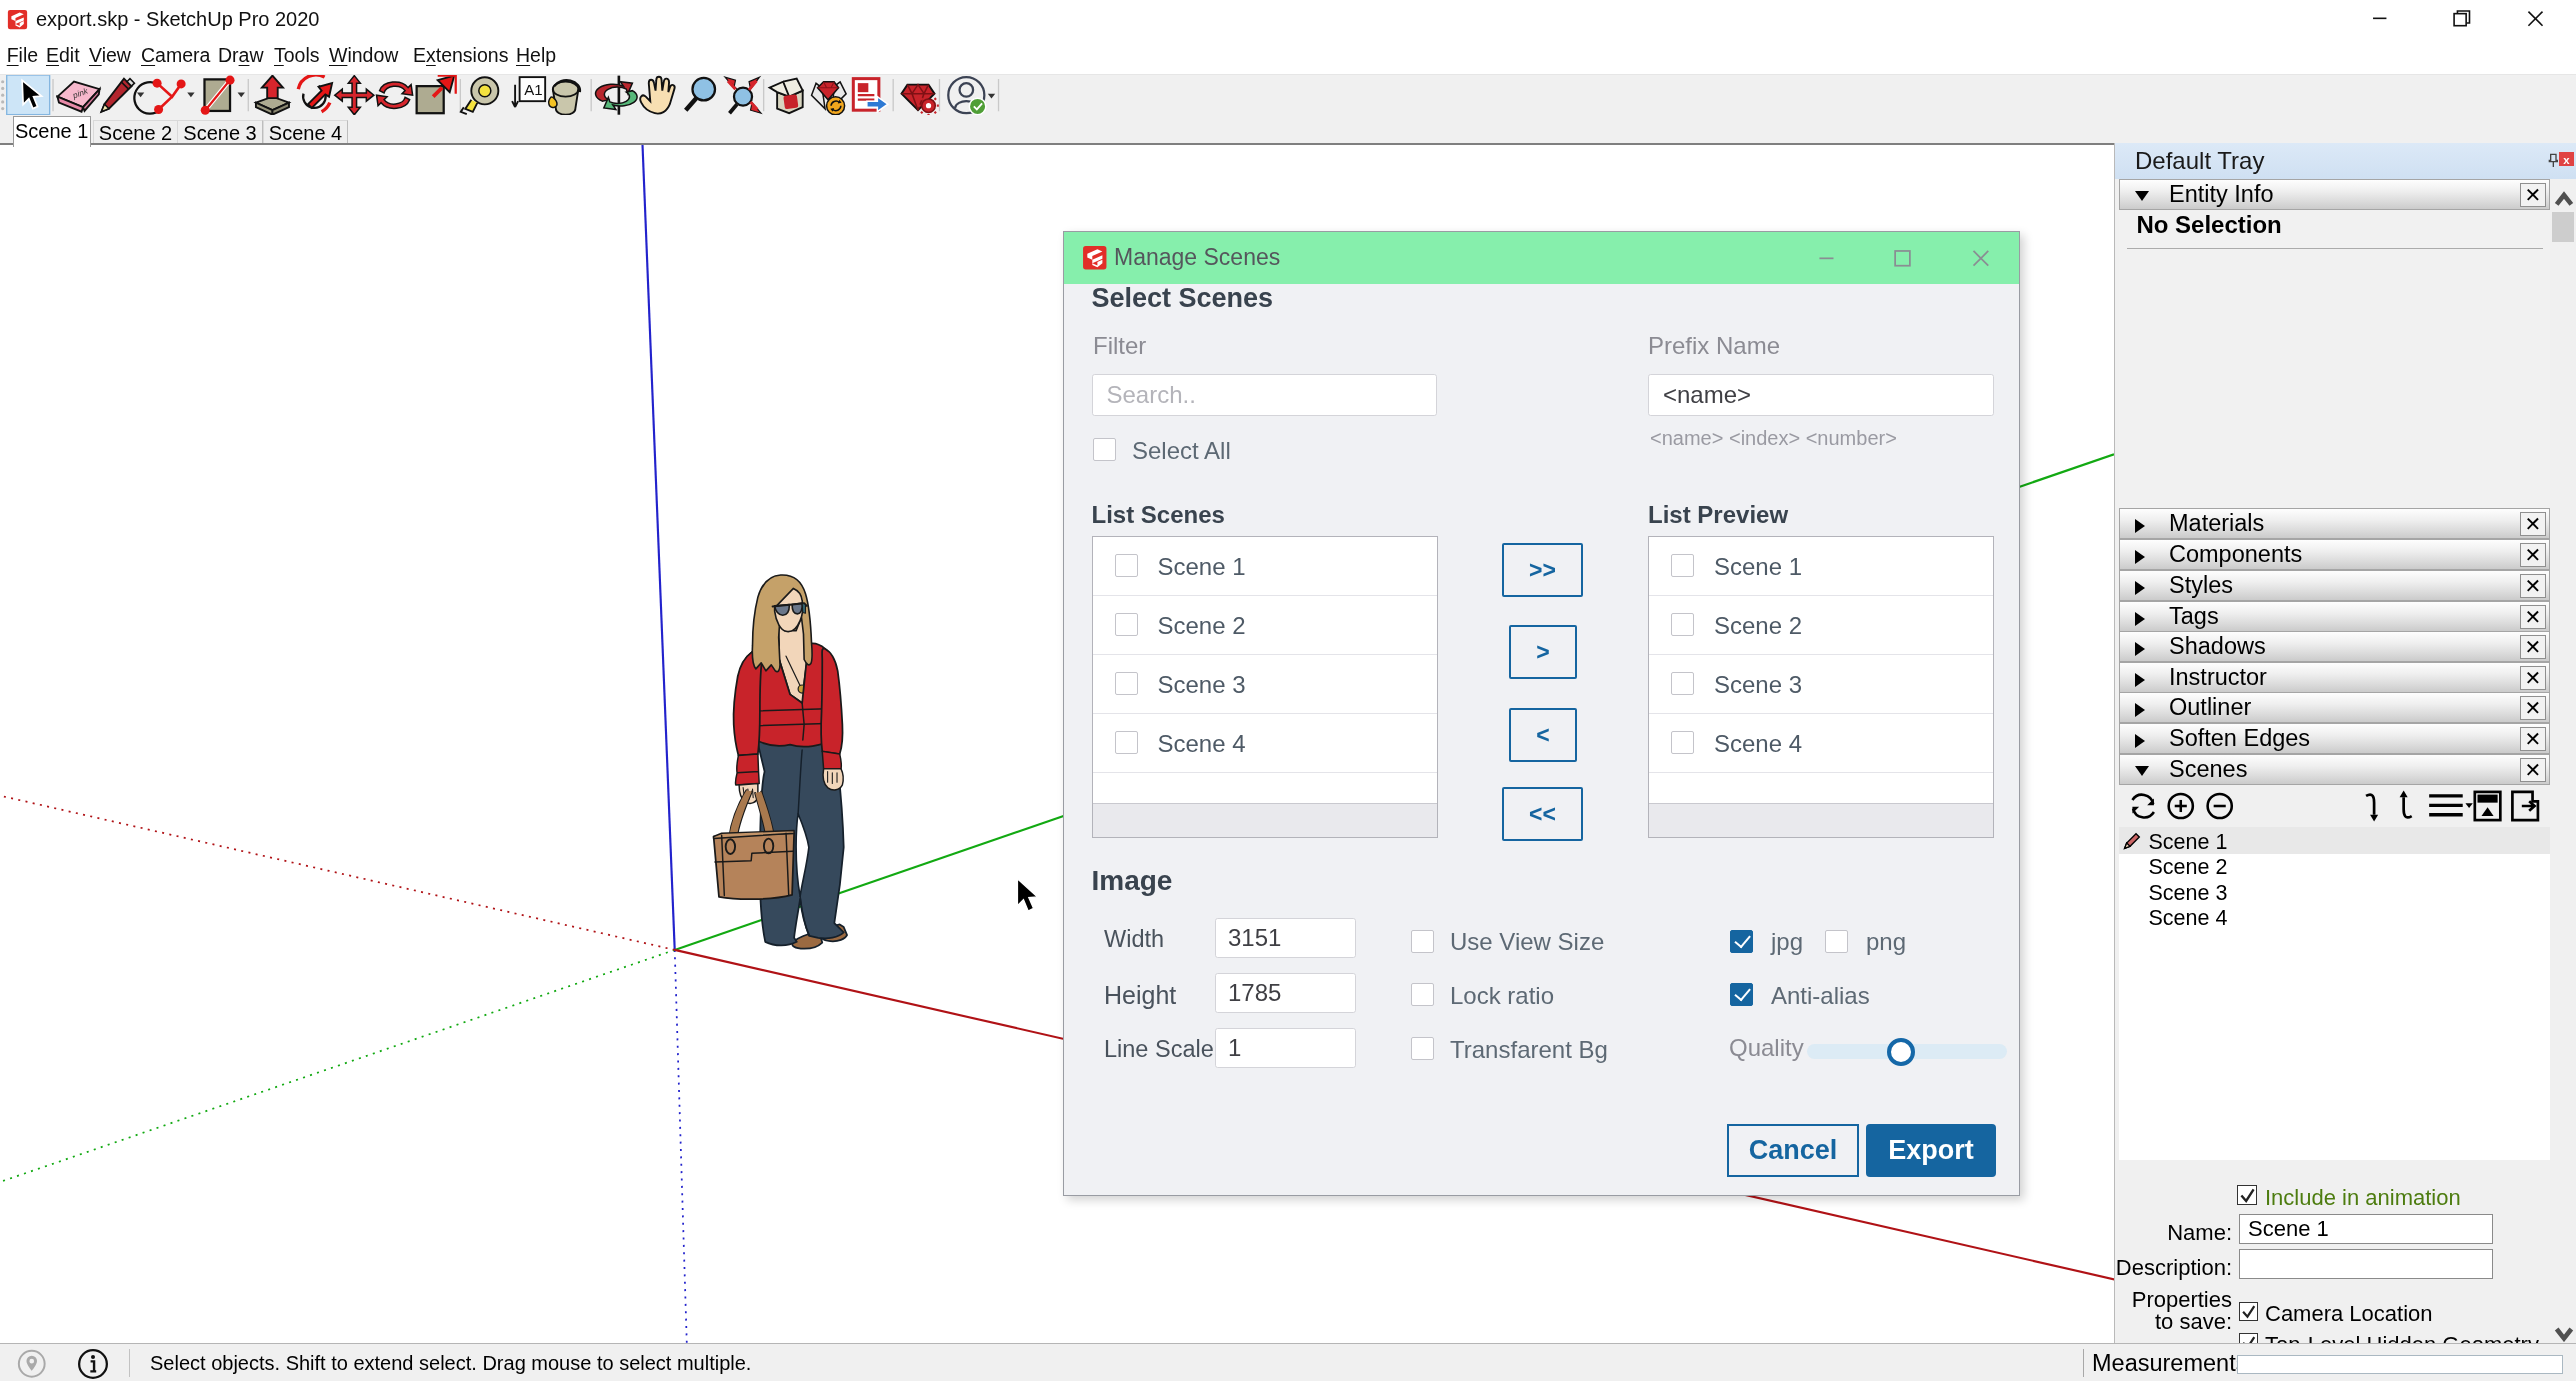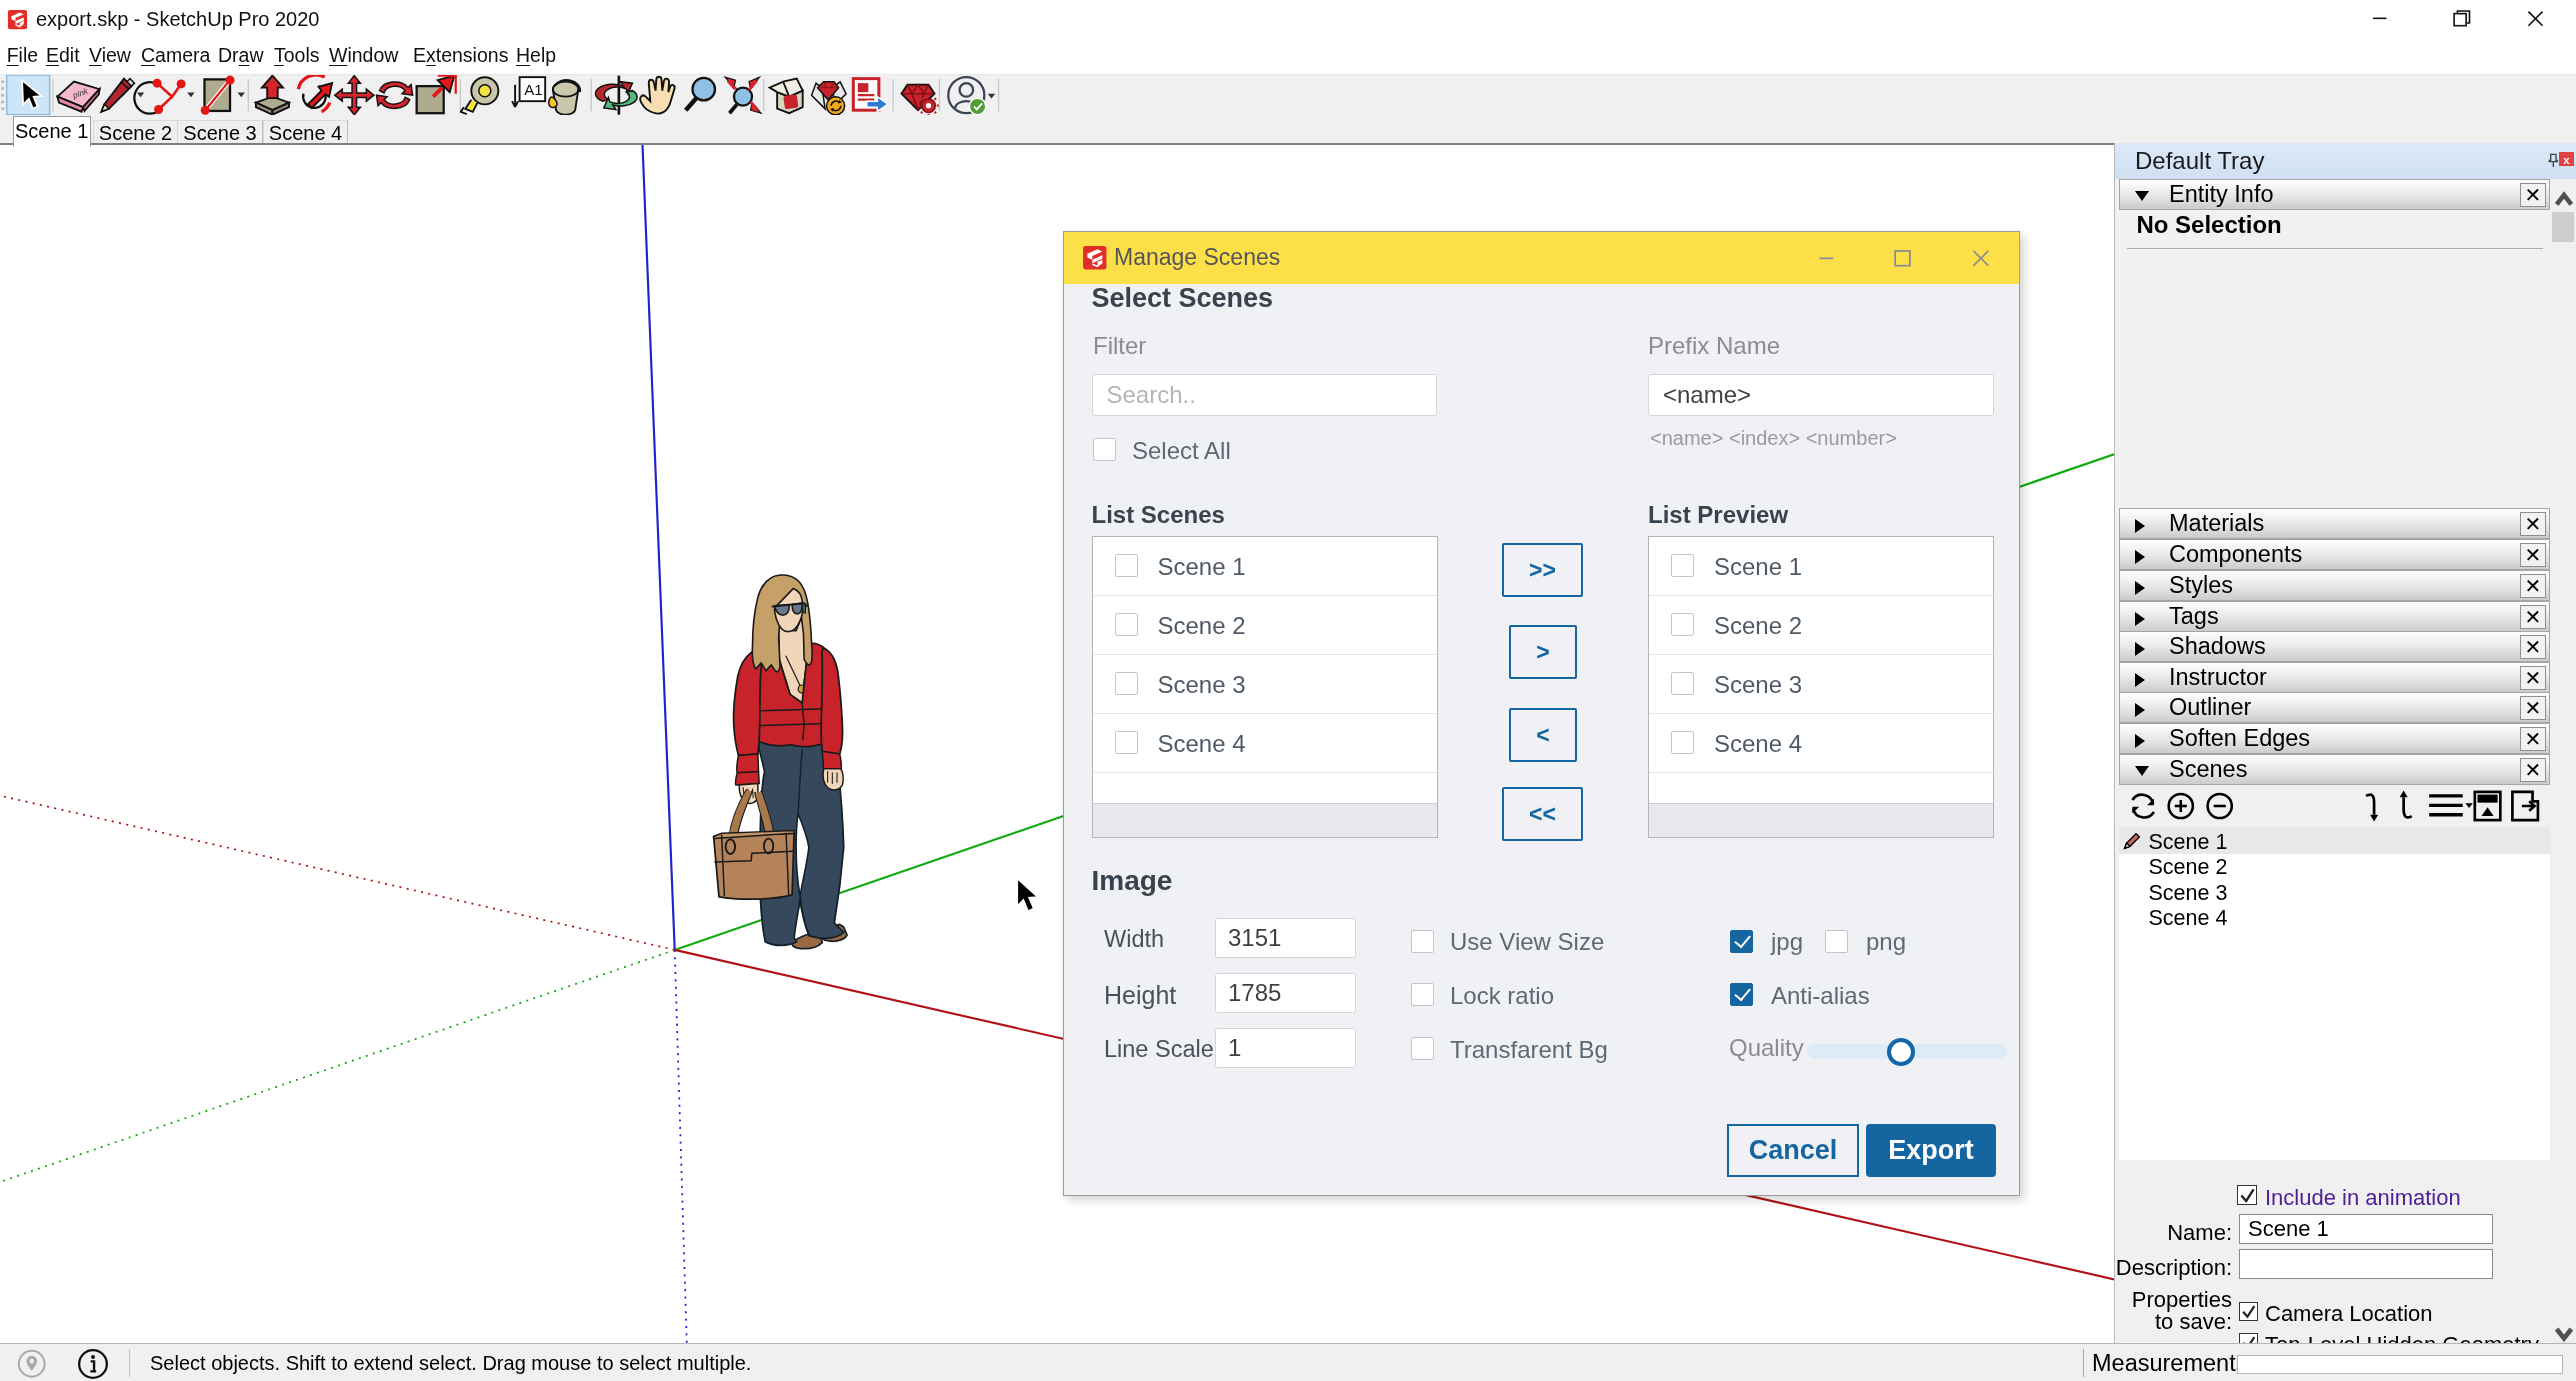--- a/index.html
+++ b/index.html
@@ -33,21 +33,21 @@
 .sechdr .arr { position:absolute; left:14.8px; top:10px; }
 .sechdr .txt { position:absolute; left:49px; top:0; height:29.5px; line-height:29.5px; font-size:23.5px; color:#000; }
 .sechdr .xbox { position:absolute; right:3.4px; top:2.7px; width:25.5px; height:24px; background:#f2f2f2; border:0.7px solid #8f8f8f; color:#000; font-size:20px; text-align:center; line-height:23px; }
 .tri-r { width:0;height:0;border-top:7.4px solid transparent;border-bottom:7.4px solid transparent;border-left:10.7px solid #000; }
 .tri-d { width:0;height:0;border-left:7.4px solid transparent;border-right:7.4px solid transparent;border-top:10.7px solid #000; }
 
 #statusbar { left:0; top:1343px; width:2576px; height:39px; background:#f0f0f0; border-top:0.7px solid #b5b5b5; }
 
 #dialog { left:1063px; top:231px; width:957px; height:965px; background:#f0f1f4;
   border:0.7px solid #999ca3; box-shadow:4px 4px 9.4px rgba(0,0,0,0.18); }
-#dlg-title { position:absolute; left:0; top:0; width:100%; height:52px; background:#fde047; }
+#dlg-title { position:absolute; left:0; top:0; width:100%; height:52px; background:#86efac; }
 .dlabel { position:absolute; font-size:24px; color:#8b8b93; }
 .dheads { position:absolute; font-size:25.5px; font-weight:bold; color:#39434e; }
 .dinput { position:absolute; background:#fff; border:1.3px solid #d4d4d9; border-radius:2.7px; font-size:24px; color:#3f3f44; }
 .cb { position:absolute; width:23px; height:23px; background:#fff; border:1.3px solid #c4c4ca; border-radius:2px; }
 .cb.on { background:#1565a0; border-color:#1565a0; }
 .cb.on:after { content:""; position:absolute; left:6.7px; top:1.3px; width:6.7px; height:13.4px; border:solid #fff; border-width:0 2.7px 2.7px 0; transform:rotate(40deg); }
 .cblab { position:absolute; font-size:24px; color:#5d6974; }
 .listbox { position:absolute; width:346px; height:302px; background:#fff; border:1.3px solid #b3b3ba; }
 .lrow { position:absolute; left:0; width:100%; height:59px; border-bottom:1.3px solid #e4e4e9; }
 .lrow .cb { left:22px; top:17.4px; }
@@ -432,21 +432,21 @@
       <div class="abs" style="left:29.5px;top:2.7px;font-size:21.5px;color:#000">Scene 1</div>
       <div class="abs" style="left:29.5px;top:28px;font-size:21.5px;color:#000">Scene 2</div>
       <div class="abs" style="left:29.5px;top:54px;font-size:21.5px;color:#000">Scene 3</div>
       <div class="abs" style="left:29.5px;top:79px;font-size:21.5px;color:#000">Scene 4</div>
     </div>
 
     <div class="abs" style="left:122px;top:1042px;width:20px;height:20px;background:#fff;border:1.3px solid #333"></div>
     <svg class="abs" style="left:123px;top:1043px" width="19" height="19" viewBox="0 0 28 28">
         <path d="M5 14 l7 8 11 -17" stroke="#222" stroke-width="3.5" fill="none"></path>
       </svg>
-    <div class="abs" style="left:150px;top:1042px;font-size:22px;color:#4c1d95">Include in animation</div>
+    <div class="abs" style="left:150px;top:1042px;font-size:22px;color:#4d7c0f">Include in animation</div>
     <div class="abs" style="left:0;top:1077px;width:117px;text-align:right;font-size:22px;color:#000">Name:</div>
     <div class="abs" style="left:124px;top:1071px;width:254px;height:30px;background:#fff;border:1.3px solid #8a8a8a;font-size:22px;color:#000;line-height:28px;padding-left:8px">Scene 1</div>
     <div class="abs" style="left:0;top:1112px;width:117px;text-align:right;font-size:22px;color:#000">Description:</div>
     <div class="abs" style="left:124px;top:1106px;width:254px;height:30px;background:#fff;border:1.3px solid #8a8a8a"></div>
     <div class="abs" style="left:0;top:1146px;width:117px;text-align:right;font-size:22px;color:#000;line-height:22px">Properties<br>to save:</div>
     <div class="abs" style="left:124px;top:1159px;width:19px;height:19px;background:#fff;border:1.3px solid #333"></div>
     <svg class="abs" style="left:125px;top:1160px" width="17.4" height="17.4" viewBox="0 0 28 28">
         <path d="M5 14 l7 8 11 -17" stroke="#222" stroke-width="3.5" fill="none"></path>
       </svg>
     <div class="abs" style="left:150px;top:1158px;font-size:22px;color:#000">Camera Location</div>

